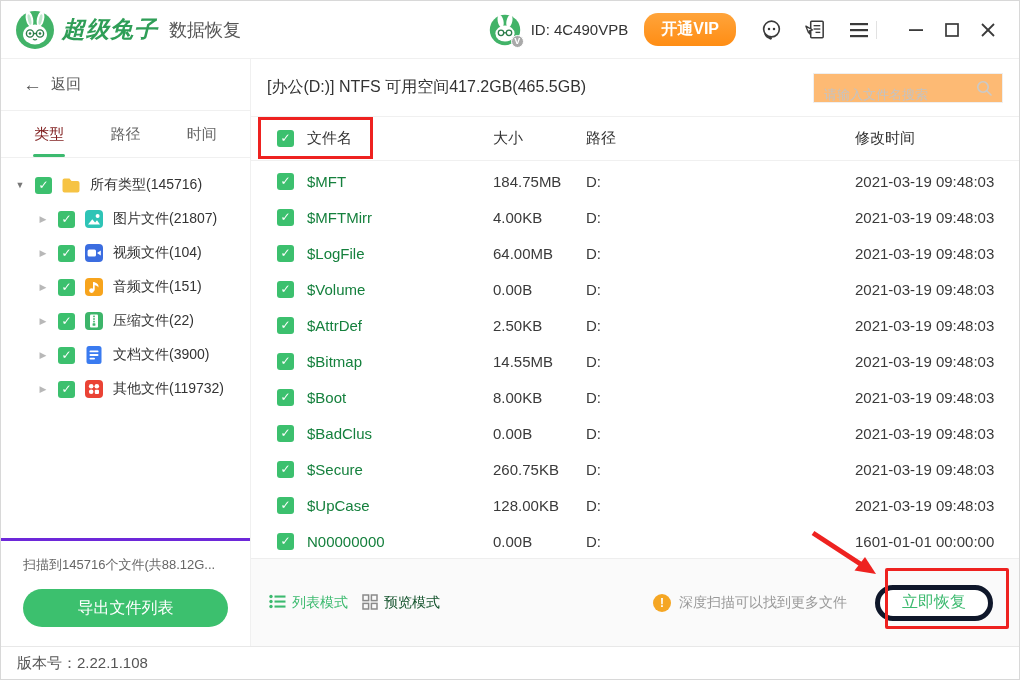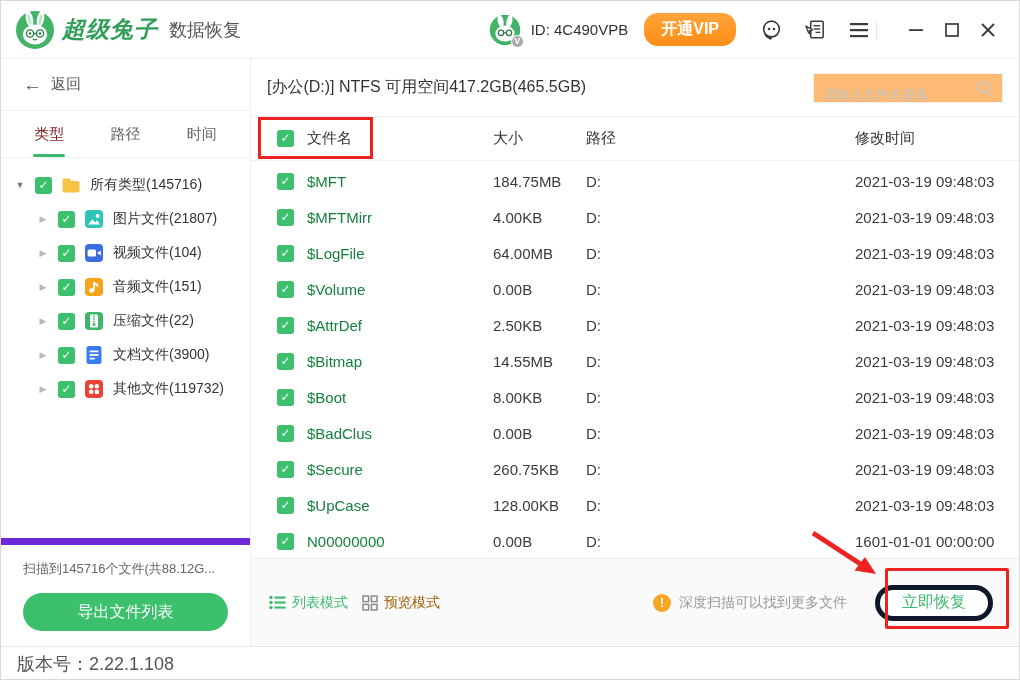--- a/index.html
+++ b/index.html
@@ -34,53 +34,53 @@
   .tab.active { color:#7f1d1d; }
   .tab.active::after { content:""; position:absolute; bottom:0; left:50%; transform:translateX(-50%); width:32px; height:3px; background:#3cba6f; border-radius:2px; }
   .tree { flex:1; padding-top:10px; overflow:hidden; }
   .tree-row { display:flex; align-items:center; height:34px; padding-left:13px; gap:9px; cursor:pointer; }
   .tree-row.child { padding-left:36px; }
   .tw-arrow { width:12px; font-size:9px; color:#777; text-align:center; }
   .tree-row.child .tw-arrow { color:#b8b8b8; }
   .cb { flex:0 0 auto; width:17px; height:17px; background:#3cc06e; border-radius:3px; color:#fff; font-size:12px; line-height:17px; text-align:center; cursor:pointer; }
   .type-ic { width:20px; height:20px; flex:0 0 auto; }
   .tree-label { font-size:14px; color:#333; white-space:nowrap; }
-  .sidebar-bottom { border-top:7px solid #6d28d9; height:108px; padding:15px 22px 0; }
+  .sidebar-bottom { border-top:3px solid #6d28d9; height:108px; padding:15px 22px 0; }
   .scan-status { font-size:13px; color:#666; white-space:nowrap; overflow:hidden; }
   .export-btn { margin-top:15px; width:100%; height:38px; background:#3cc06e; border:none; border-radius:19px; color:#fff; font-size:16px; cursor:pointer; }
 
   
   .main { flex:1; display:flex; flex-direction:column; background:#fff; }
   .main-top { height:57px; display:flex; align-items:center; padding:0 16px; }
   .partition-title { font-size:16px; color:#333; }
   .search-box { margin-left:auto; width:190px; height:30px; background:#fdba74; border:1px solid #efefef; display:flex; align-items:flex-end; }
   .search-input { flex:1; min-width:0; border:none; outline:none; background:transparent; padding:0 10px; font-size:13px; color:#333; font-family:inherit; }
   .search-input::placeholder { color:#c3c3c3; }
   .search-btn { width:36px; height:100%; display:flex; align-items:center; justify-content:center; cursor:pointer; }
 
   .tgrid { display:grid; grid-template-columns:216px 93px 1fr 150px; align-items:center; padding-left:26px; padding-right:14px; }
   .table-header { height:45px; border-top:1px solid #f0f0f0; border-bottom:1px solid #f0f0f0; font-size:15px; color:#333; }
   .name-cell { display:flex; align-items:center; gap:13px; }
   .table-body { flex:1; overflow:hidden; padding-top:2px; }
   .trow { height:36px; font-size:15px; color:#3a3a3a; }
   .trow .fname { color:#15803d; }
 
   .bottom-bar { height:88px; background:#fafafa; border-top:1px solid #eeeeee; display:flex; align-items:center; padding:0 26px 0 18px; }
-  .mode { display:flex; align-items:center; gap:6px; font-size:14px; cursor:pointer; }
+  .mode { display:flex; align-items:flex-start; gap:6px; font-size:14px; cursor:pointer; }
   .mode.list { color:#3cba6f; }
-  .mode.preview { color:#a16207; margin-left:14px; }
+  .mode.preview { color:#14532d; margin-left:14px; }
   .tip-group { margin-left:auto; display:flex; align-items:center; gap:8px; }
   .warn-ic { width:18px; height:18px; border-radius:50%; background:#f5a623; color:#fff; font-size:12px; font-weight:bold; display:flex; align-items:center; justify-content:center; }
   .tip-text { font-size:14px; color:#999; }
   .deep-btn { margin-left:18px; height:36px; padding:0 24px; background:#3cc06e; color:#fff; border:none; border-radius:18px; font-size:16px; cursor:pointer; }
   .recover-btn { margin-left:28px; height:36px; padding:0 22px; background:#fff; color:#3cba6f; border:5px solid #0f172a; border-radius:18px; font-size:16px; cursor:pointer; }
 
   
   .footer { height:34px; border-top:1px solid #e8e8e8; display:flex; align-items:center; padding-left:16px; background:#fff; }
-  .version { font-size:18px; color:#555; }
+  .version { font-size:15px; color:#555; }
 
   
   .anno { position:absolute; border:3px solid #ee2220; z-index:30; pointer-events:none; }
   #anno-rect-filename { left:257px; top:116px; width:115px; height:42px; }
   #anno-rect-recover  { left:884px; top:567px; width:124px; height:61px; border-radius:2px; }
   #anno-arrow { position:absolute; left:795px; top:505px; z-index:31; pointer-events:none; }
 </style>
 </head>
 <body>
 

